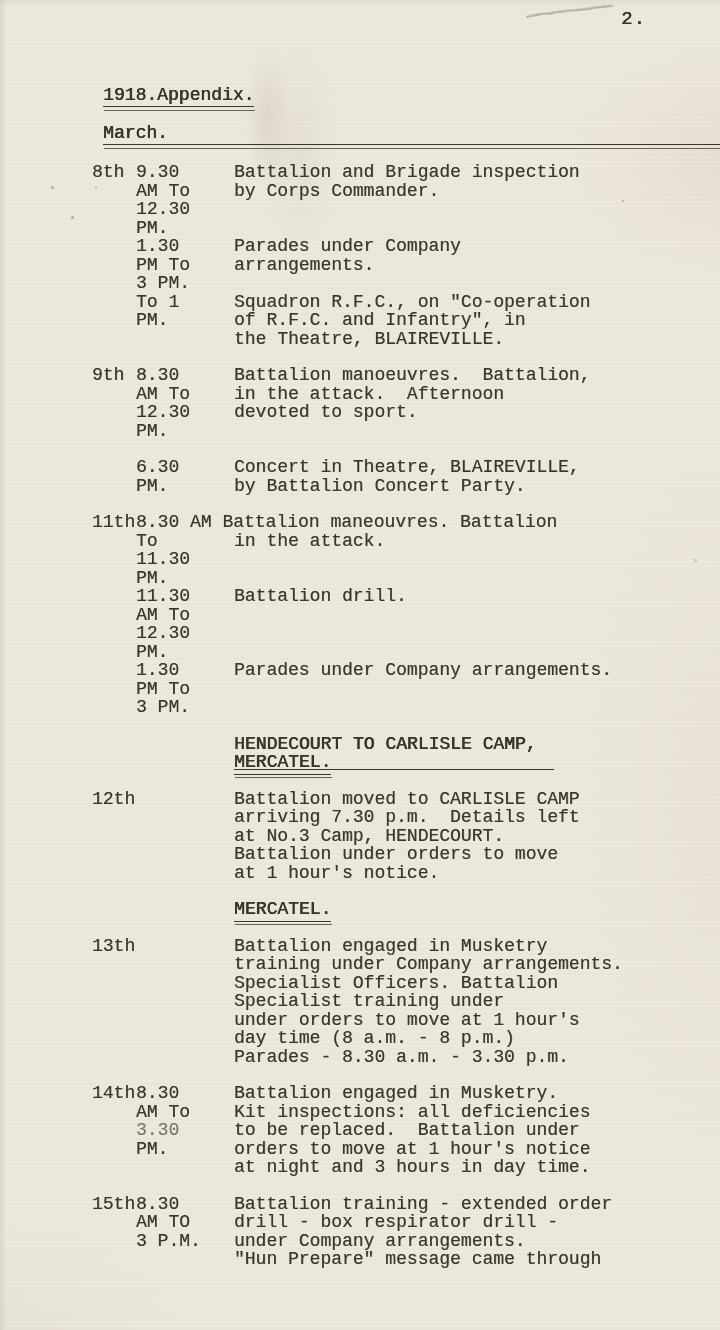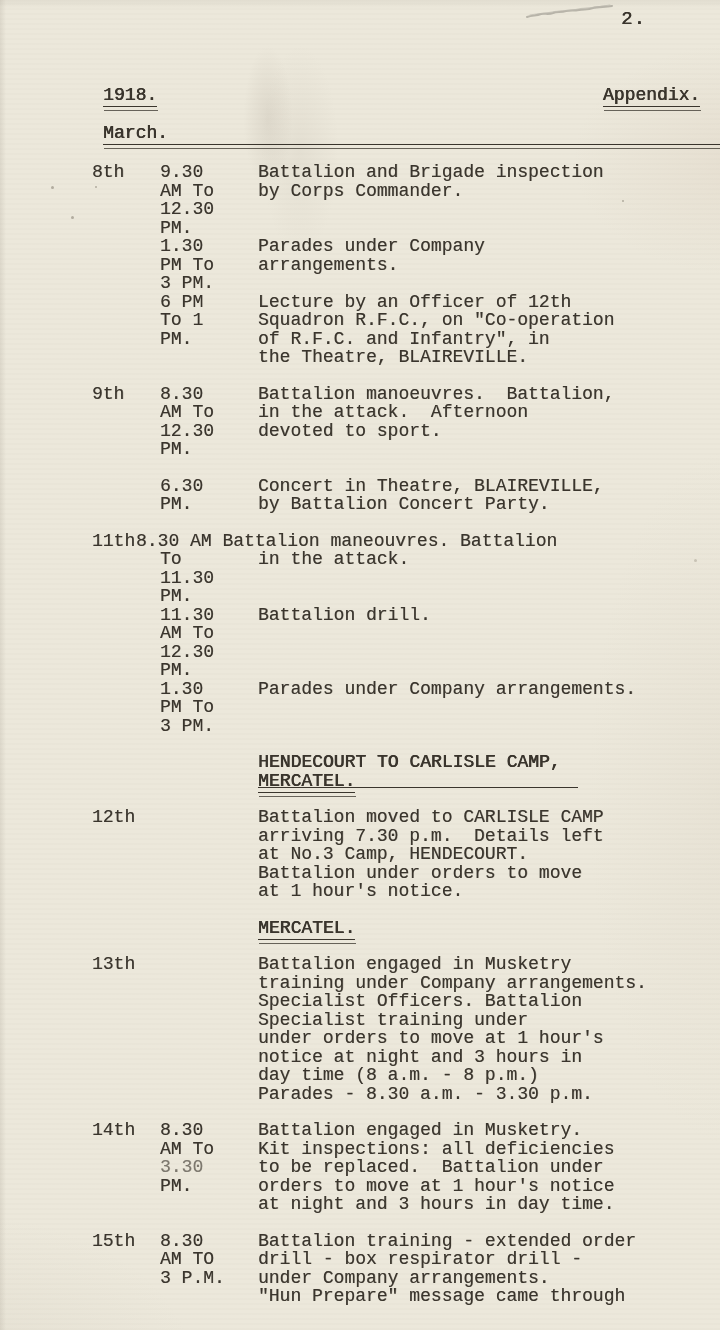--- a/index.html
+++ b/index.html
@@ -22,31 +22,31 @@
       radial-gradient(ellipse 260px 180px at 103% 12%, rgba(208,190,172,.22), rgba(208,190,172,0) 65%),
       radial-gradient(ellipse 380px 280px at -4% 104%, rgba(196,189,173,.18), rgba(196,189,173,0) 60%),
       radial-gradient(ellipse 200px 500px at 101% 60%, rgba(205,194,178,.15), rgba(205,194,178,0) 70%),
       linear-gradient(90deg, rgba(148,140,126,.18), rgba(148,140,126,0) 6px),
       linear-gradient(180deg, rgba(148,140,126,.12), rgba(148,140,126,0) 8px),
       repeating-linear-gradient(0deg, rgba(120,110,95,.025) 0 2px, rgba(120,110,95,0) 2px 5px);
   }
   .ink{ text-shadow:0.4px 0.3px 0.5px rgba(56,50,42,.5); }
   .heavy{ text-shadow:0.6px 0 0 currentColor, 0.3px 0.3px 0.5px rgba(56,50,42,.5); }
   .pagenum{ position:absolute; top:10px; left:621px; font-size:19px; letter-spacing:1px; }
-  .year-row{ position:absolute; top:86px; left:103px; right:20px; display:flex; justify-content:space-between; }
+  .year-row{ position:absolute; top:86px; left:103px; right:20px; display:flex; }
   .month{ position:absolute; top:124px; left:103px; }
   .u{ border-bottom:1.8px solid currentColor; padding-bottom:15px; }
   .uu{ border-bottom:1.8px solid currentColor; padding-bottom:1.5px; position:relative; }
   .uu::after{ content:""; position:absolute; left:1px; right:-1px; bottom:-4.5px; border-bottom:1.5px solid currentColor; opacity:.75; }
   .pad{ padding-right:18px; }
   .entries{ position:absolute; top:163px; left:92px; right:0; }
   .block{ margin-bottom:18px; }
   .line{ display:flex; }
   .day{ width:44px; flex:none; white-space:pre; overflow:visible; }
-  .time{ width:98px; flex:none; white-space:pre;margin-left:24px; }
+  .time{ width:98px; flex:none; white-space:pre; }
   .time.light{ opacity:.62; }
   .desc{ white-space:pre; flex:none; }
   .joined{ white-space:pre; flex:none; }
   .scribble{ position:absolute; left:524px; top:1px; opacity:.55; }
   .speck{ position:absolute; border-radius:50%; background:rgba(98,90,76,.42); }
   .sp1{ left:51px; top:186px; width:3px; height:3px; }
   .sp2{ left:71px; top:216px; width:3px; height:3px; }
   .sp3{ left:95px; top:186px; width:2px; height:2px; }
   .sp4{ left:694px; top:559px; width:3px; height:3px; opacity:.6; }
   .sp5{ left:622px; top:200px; width:2px; height:2px; }
@@ -102,25 +102,20 @@
           <span class="time">PM To</span>
           <span class="desc">arrangements.</span>
         </div>
         <div class="line">
           <span class="day"></span>
           <span class="time">3 PM.</span>
           <span class="desc"></span>
         </div>
         <div class="line">
           <span class="day"></span>
-          <span class="time">6 PM</span>
-          <span class="desc">Lecture by an Officer of 12th</span>
-        </div>
-        <div class="line">
-          <span class="day"></span>
           <span class="time">To 1</span>
           <span class="desc">Squadron R.F.C., on "Co-operation</span>
         </div>
         <div class="line">
           <span class="day"></span>
           <span class="time">PM.</span>
           <span class="desc">of R.F.C. and Infantry", in</span>
         </div>
         <div class="line">
           <span class="day"></span>
@@ -282,25 +277,20 @@
         </div>
         <div class="line">
           <span class="day"></span>
           <span class="time"></span>
           <span class="desc">Specialist training under</span>
         </div>
         <div class="line">
           <span class="day"></span>
           <span class="time"></span>
           <span class="desc">under orders to move at 1 hour's</span>
-        </div>
-        <div class="line">
-          <span class="day"></span>
-          <span class="time"></span>
-          <span class="desc">notice at night and 3 hours in</span>
         </div>
         <div class="line">
           <span class="day"></span>
           <span class="time"></span>
           <span class="desc">day time (8 a.m. - 8 p.m.)</span>
         </div>
         <div class="line">
           <span class="day"></span>
           <span class="time"></span>
           <span class="desc">Parades - 8.30 a.m. - 3.30 p.m.</span>

